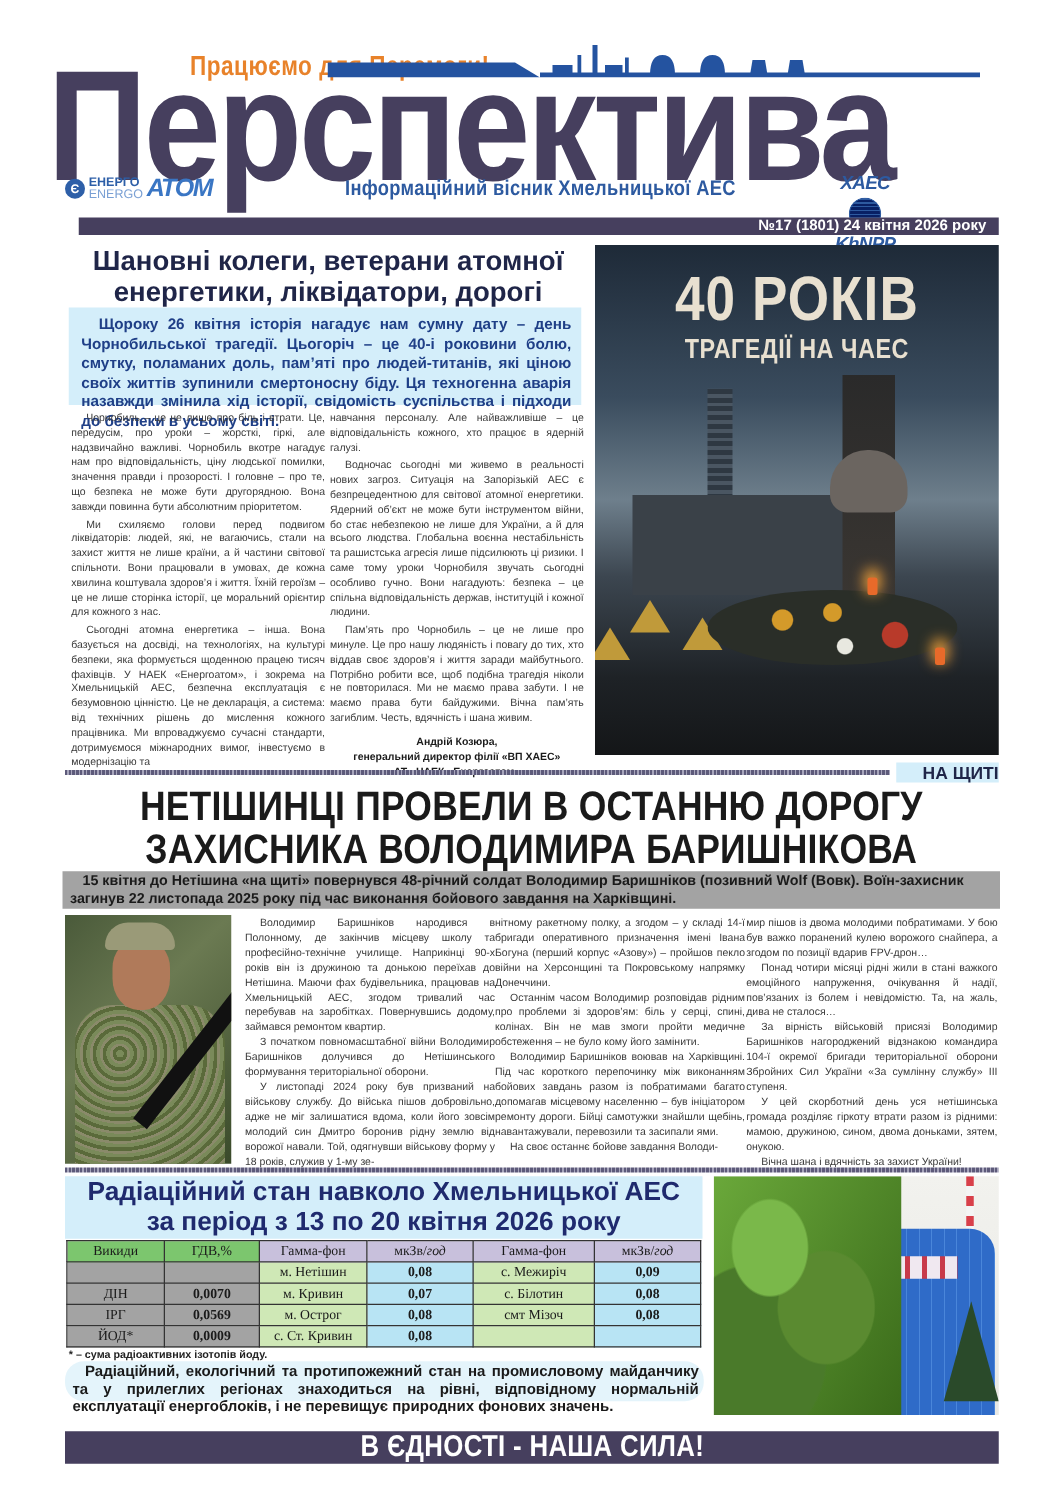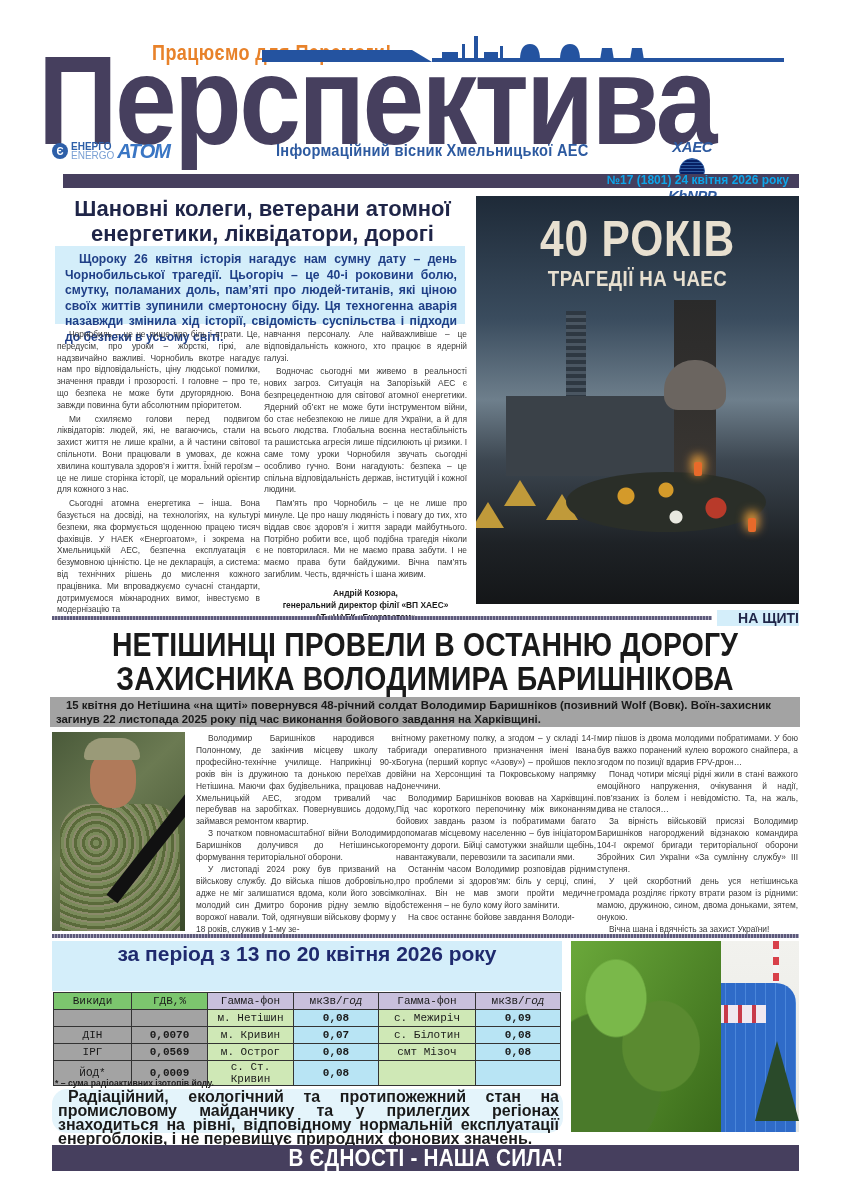--- a/index.html
+++ b/index.html
@@ -17,21 +17,21 @@
   .energo-bot { font-size: 10px; color: #7aa0d4; }
   .energo-atom { font-size: 20px; font-style: italic; font-weight: bold; color: #3a76c4; letter-spacing: -1px; }
   .subtitle { left: 276px; top: 141px; font-size: 17px; font-weight: bold; color: #2d5aa0; transform: scaleX(0.86); transform-origin: left center; white-space: nowrap; letter-spacing: 0.3px; }
   .khaes-logo { left: 668px; top: 138px; display: flex; align-items: center; gap: 3px; flex-direction: column; }
   .khaes-text { font-size: 15px; font-weight: bold; font-style: italic; color: #2d5aa0; letter-spacing: -0.5px; }
   .khaes-globe { width: 26px; height: 26px; border-radius: 50%; background:
       repeating-linear-gradient(0deg, #2d5aa0 0 2px, #ffffff 2px 3px),
       #2d5aa0; background-blend-mode: multiply; border: 1px solid #2d5aa0;
       -webkit-mask: radial-gradient(circle, #000 60%, #000 100%); }
   .issue-bar { left: 63px; top: 174px; width: 736px; height: 14px; background: #463f5e; }
-  .issue-text { position: absolute; right: 10px; top: -1px; font-size: 12px; font-weight: bold; color: #0ea5e9; white-space: nowrap; }
+  .issue-text { position: absolute; right: 10px; top: -1px; font-size: 12px; font-weight: bold; color: #ffffff; white-space: nowrap; }
 
   
   .ed-heading { left: 55px; top: 196px; width: 415px; text-align: center; font-size: 22px; font-weight: bold; color: #1f2548; line-height: 25px; }
   .ed-lead { left: 55px; top: 246px; width: 410px; height: 78px; background: #d4eefa; padding: 6px 8px 4px 10px; font-size: 12.2px; font-weight: bold; color: #1f3f87; line-height: 15.5px; text-align: justify; text-indent: 14px; }
   .ed-col { top: 329px; width: 203px; font-size: 8.4px; line-height: 11.8px; color: #3a3a3a; text-align: justify; }
   .ed-col p { text-indent: 12px; margin-bottom: 2px; }
   .ed-col1 { left: 57px; }
   .ed-col2 { left: 264px; }
   .signature { text-align: center; font-weight: bold; color: #1a1a1a; font-size: 8.4px; line-height: 12px; margin-top: 6px; }
 
@@ -60,30 +60,30 @@
   .mourning-band { position: absolute; left: 60px; top: 160px; width: 130px; height: 14px; background: #111; transform: rotate(-52deg); transform-origin: left center; }
   .sold-col { top: 733px; width: 200px; font-size: 8.4px; line-height: 11.9px; color: #3a3a3a; text-align: justify; }
   .sold-col p { text-indent: 12px; }
   .sold-col1 { left: 196px; }
   .sold-col2 { left: 396px; }
   .sold-col3 { left: 597px; width: 201px; }
   .sold-col .cont { text-indent: 0; }
 
   
   .rad-title { left: 52px; top: 941px; width: 510px; height: 50px; background: #d4eefa; text-align: center; font-size: 21px; font-weight: bold; color: #1f2a6e; line-height: 24px; padding-top: 1px; }
-  .rad-table { left: 53px; top: 992px; width: 508px; border-collapse: collapse; font-family: Liberation Mono, monospace; font-size: 11px; }
+  .rad-table { left: 53px; top: 992px; width: 508px; border-collapse: collapse; font-family: Liberation Serif, serif; font-size: 11px; }
   .rad-table td { border: 1px solid #333; height: 17px; text-align: center; padding: 0; }
   .rad-table .h-green { background: #7cc66e; }
   .rad-table .c-green { background: #a3a3a3; }
   .rad-table .h-purple { background: #c8c0dc; }
   .rad-table .c-lgreen { background: #cfe8b6; }
   .rad-table .c-blue { background: #b8e4f4; }
   .rad-table b { font-weight: bold; }
   .footnote { left: 55px; top: 1078px; font-size: 8.6px; font-weight: bold; color: #222; }
-  .rad-summary { left: 52px; top: 1089px; width: 511px; height: 44px; background: #e4f4fb; padding: 1px 4px 0 6px; font-size: 16px; font-weight: bold; color: #1a1a1a; line-height: 14px; text-align: justify; text-indent: 10px; border-radius: 15px; }
+  .rad-summary { left: 52px; top: 1089px; width: 511px; height: 32px; background: #e4f4fb; padding: 1px 4px 0 6px; font-size: 12px; font-weight: bold; color: #1a1a1a; line-height: 14px; text-align: justify; text-indent: 10px; border-radius: 15px; }
   .photo-npp { left: 571px; top: 941px; width: 228px; height: 191px; overflow: hidden; background: linear-gradient(180deg, #f2f2ee 0%, #e8e8e4 100%); }
   .npp-building { position: absolute; left: 105px; top: 42px; width: 120px; height: 160px; border-radius: 40px 20px 0 0; background: repeating-linear-gradient(90deg, #2f6bc8 0 9px, #4a86da 9px 10px); }
   .npp-ornament { position: absolute; left: 115px; top: 64px; width: 80px; height: 18px; background: repeating-linear-gradient(90deg, #f0e8f0 0 10px, #c83a4a 10px 14px); }
   .npp-chimney { position: absolute; left: 202px; top: 0; width: 6px; height: 66px; background: repeating-linear-gradient(180deg, #d8404a 0 8px, #f4f4f4 8px 16px); }
   .npp-trees { position: absolute; left: 0; top: 0; width: 150px; height: 191px; background: radial-gradient(ellipse at 30% 30%, #7ab84a 0 20%, transparent 21%), radial-gradient(ellipse at 60% 55%, #5a8a30 0 30%, transparent 31%), radial-gradient(ellipse at 20% 75%, #4a7a2a 0 35%, transparent 36%), linear-gradient(120deg, #6aa83a, #3a6a1a); }
   .npp-fir { position: absolute; left: 184px; top: 100px; width: 0; height: 0; border-left: 22px solid transparent; border-right: 22px solid transparent; border-bottom: 80px solid #2a4a2a; }
 
   
   .footer-bar { left: 52px; top: 1135px; width: 747px; height: 26px; background: #463f5e; text-align: center; margin-top: 10px; }
   .footer-text { font-size: 24px; font-weight: bold; color: #ffffff; line-height: 26px; display: inline-block; transform: scaleX(0.86); letter-spacing: 0.3px; }
@@ -171,35 +171,36 @@
   <div class="mourning-band"></div>
 </div>
 
 <div class="abs sold-col sold-col1">
   <p>Володимир Баришніков народився в Полонному, де закінчив місцеву школу та професійно-технічне училище. Наприкінці 90-х років він із дружиною та донькою переїхав до Нетішина. Маючи фах будівельника, працював на Хмельницькій АЕС, згодом тривалий час перебував на заробітках. Повернувшись додому, займався ремонтом квартир.</p>
   <p>З початком повномасштабної війни Володимир Баришніков долучився до Нетішинського формування територіальної оборони.</p>
   <p>У листопаді 2024 року був призваний на військову службу. До війська пішов добровільно, адже не міг залишатися вдома, коли його зовсім молодий син Дмитро боронив рідну землю від ворожої навали. Той, одягнувши військову форму у 18 років, служив у 1-му зе-</p>
 </div>
 <div class="abs sold-col sold-col2">
   <p class="cont">нітному ракетному полку, а згодом – у складі 14-ї бригади оперативного призначення імені Івана Богуна (перший корпус «Азову») – пройшов пекло війни на Херсонщині та Покровському напрямку Донеччини.</p>
+  <p>Останнім часом Володимир розповідав рідним про проблеми зі здоров’ям: біль у серці, спині, колінах. Він не мав змоги пройти медичне обстеження – не було кому його замінити.</p>
   <p>Володимир Баришніков воював на Харківщині. Під час короткого перепочинку між виконанням бойових завдань разом із побратимами багато допомагав місцевому населенню – був ініціатором ремонту дороги. Бійці самотужки знайшли щебінь, навантажували, перевозили та засипали ями.</p>
-  <p>Останнім часом Володимир розповідав рідним про проблеми зі здоров’ям: біль у серці, спині, колінах. Він не мав змоги пройти медичне обстеження – не було кому його замінити.</p>
   <p>На своє останнє бойове завдання Володи-</p>
 </div>
 <div class="abs sold-col sold-col3">
   <p class="cont">мир пішов із двома молодими побратимами. У бою був важко поранений кулею ворожого снайпера, а згодом по позиції вдарив FPV-дрон…</p>
   <p>Понад чотири місяці рідні жили в стані важкого емоційного напруження, очікування й надії, пов’язаних із болем і невідомістю. Та, на жаль, дива не сталося…</p>
   <p>За вірність військовій присязі Володимир Баришніков нагороджений відзнакою командира 104-ї окремої бригади територіальної оборони Збройних Сил України «За сумлінну службу» ІІІ ступеня.</p>
   <p>У цей скорботний день уся нетішинська громада розділяє гіркоту втрати разом із рідними: мамою, дружиною, сином, двома доньками, зятем, онукою.</p>
   <p>Вічна шана і вдячність за захист України!</p>
 </div>
 
 <div class="abs rule-hatch" style="left:52px;top:934px;width:747px;"></div>
 
 <div class="abs rad-title">
+  <div>Радіаційний стан навколо Хмельницької АЕС</div>
   <div>за період з 13 по 20 квітня 2026 року</div>
 </div>
 <table class="abs rad-table">
   <tbody>
       <tr>
     <td class="h-green" style="width:78px">Викиди</td>
     <td class="h-green" style="width:76px">ГДВ,%</td>
     <td class="h-purple" style="width:86px">Гамма-фон</td>
     <td class="h-purple" style="width:85px">мкЗв/<i>год</i></td>
     <td class="h-purple" style="width:97px">Гамма-фон</td>

